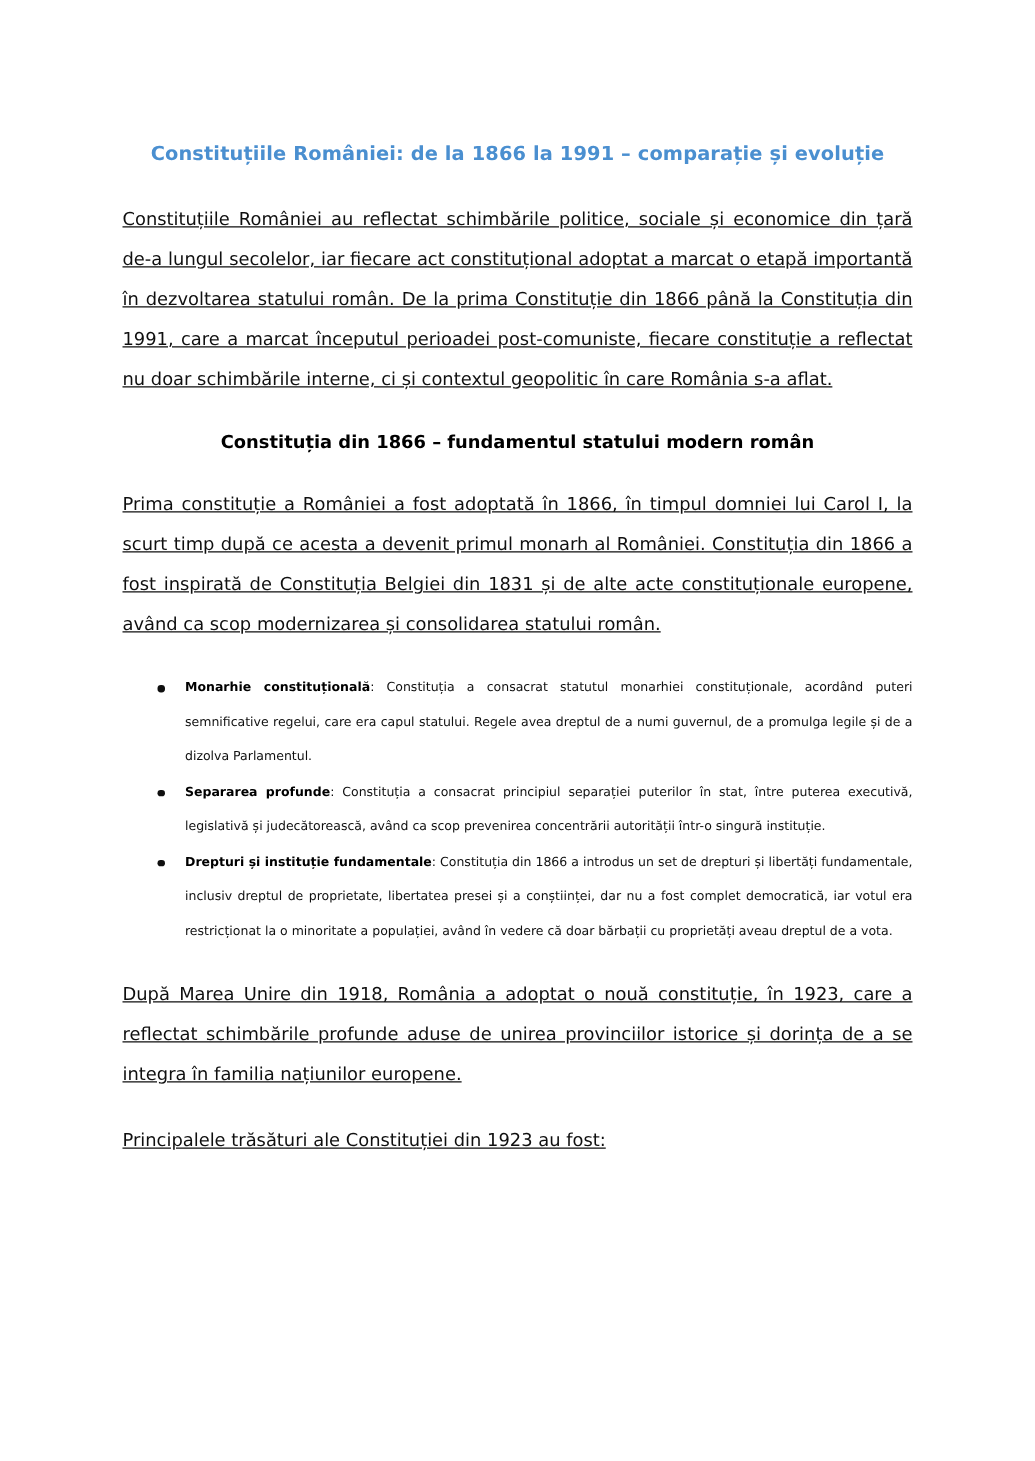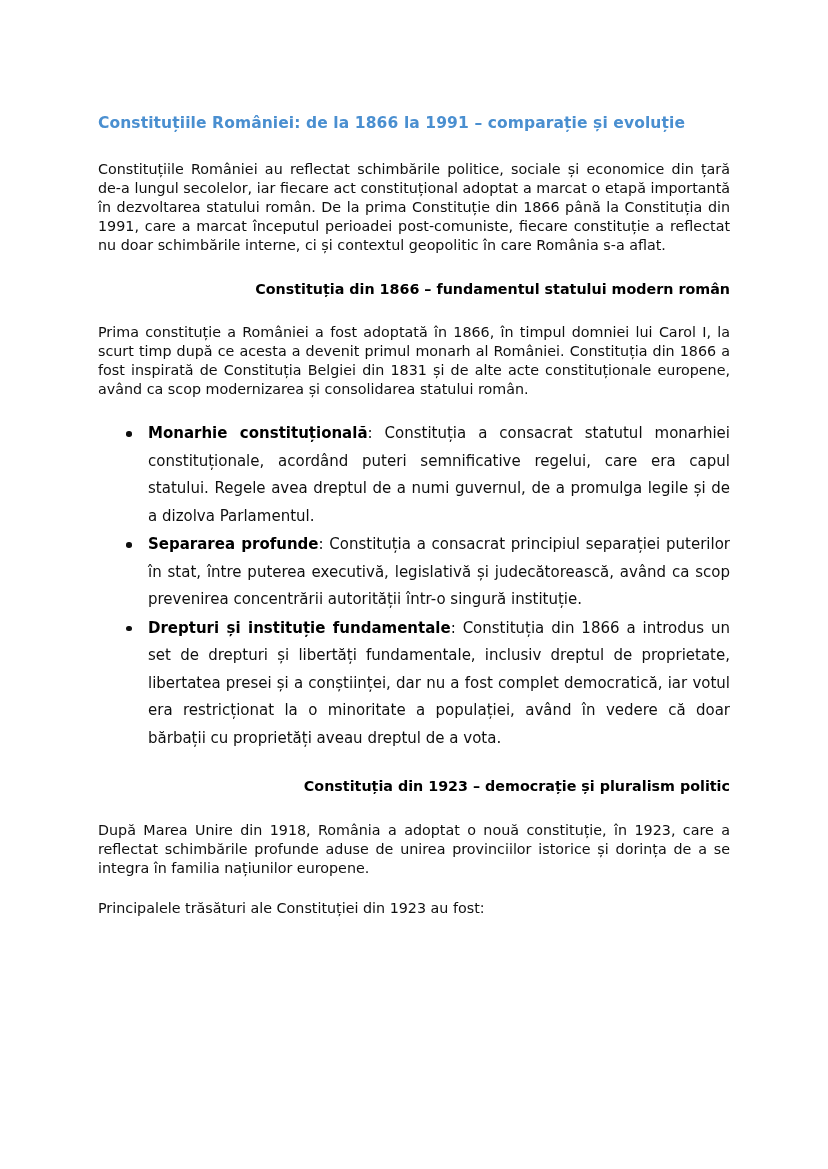--- a/index.html
+++ b/index.html
@@ -24,57 +24,58 @@
     left: 98px;
     top: 113px;
     width: 632px;
   }
 
   .doc-title {
     font-family: "DejaVu Sans", sans-serif;
     font-size: 15.5px;
     font-weight: bold;
     color: #4a8fd0;
-    text-align: left;
+    text-align: center;
     line-height: 1.35;
     letter-spacing: 0.1px;
     margin: 0 0 26px 0;
   }
 
   p.body-text {
     font-family: "DejaVu Sans", sans-serif;
     font-size: 14.3px;
     color: #0f0f0f;
-    line-height: 19px;
+    line-height: 32px;
     text-align: justify;
     text-justify: inter-word;
     margin: 0 0 21px 0;
     hyphens: none;
+    text-decoration: underline;
   }
 
   h2.section-heading {
     font-family: "DejaVu Sans", sans-serif;
     font-size: 14.3px;
     font-weight: bold;
     color: #000000;
     line-height: 27.5px;
-    text-align: right;
+    text-align: center;
     margin: 0 0 20px 0;
   }
 
   ul.feature-list {
     list-style: none;
     margin: 0 0 21px 0;
     padding: 0;
   }
 
   ul.feature-list > li {
     position: relative;
     font-family: "DejaVu Sans", sans-serif;
-    font-size: 15px;
+    font-size: 10px;
     color: #0f0f0f;
     line-height: 27.5px;
     text-align: justify;
     text-justify: inter-word;
     padding-left: 50px;
     margin: 0 0 1px 0;
   }
 
   ul.feature-list > li .bullet-dot {
     position: absolute;
@@ -115,20 +116,19 @@
         <span class="bullet-dot"></span>
         <span class="lead-term">Separarea profunde</span><span>: Constituția a consacrat principiul separației puterilor în stat, între puterea executivă, legislativă și judecătorească, având ca scop prevenirea concentrării autorității într-o singură instituție.</span>
       </li>
       <li>
         <span class="bullet-dot"></span>
         <span class="lead-term">Drepturi și instituție fundamentale</span><span>: Constituția din 1866 a introdus un set de drepturi și libertăți fundamentale, inclusiv dreptul de proprietate, libertatea presei și a conștiinței, dar nu a fost complet democratică, iar votul era restricționat la o minoritate a populației, având în vedere că doar bărbații cu proprietăți aveau dreptul de a vota.</span>
       </li>
     </ul>
 
 
-    <h2 class="section-heading">Constituția din 1923 – democrație și pluralism politic</h2>
 
     <p class="body-text">După Marea Unire din 1918, România a adoptat o nouă constituție, în 1923, care a reflectat schimbările profunde aduse de unirea provinciilor istorice și dorința de a se integra în familia națiunilor europene.</p>
 
     <p class="body-text">Principalele trăsături ale Constituției din 1923 au fost:</p>
 
   </div>
 </div>
 
 </body></html>

